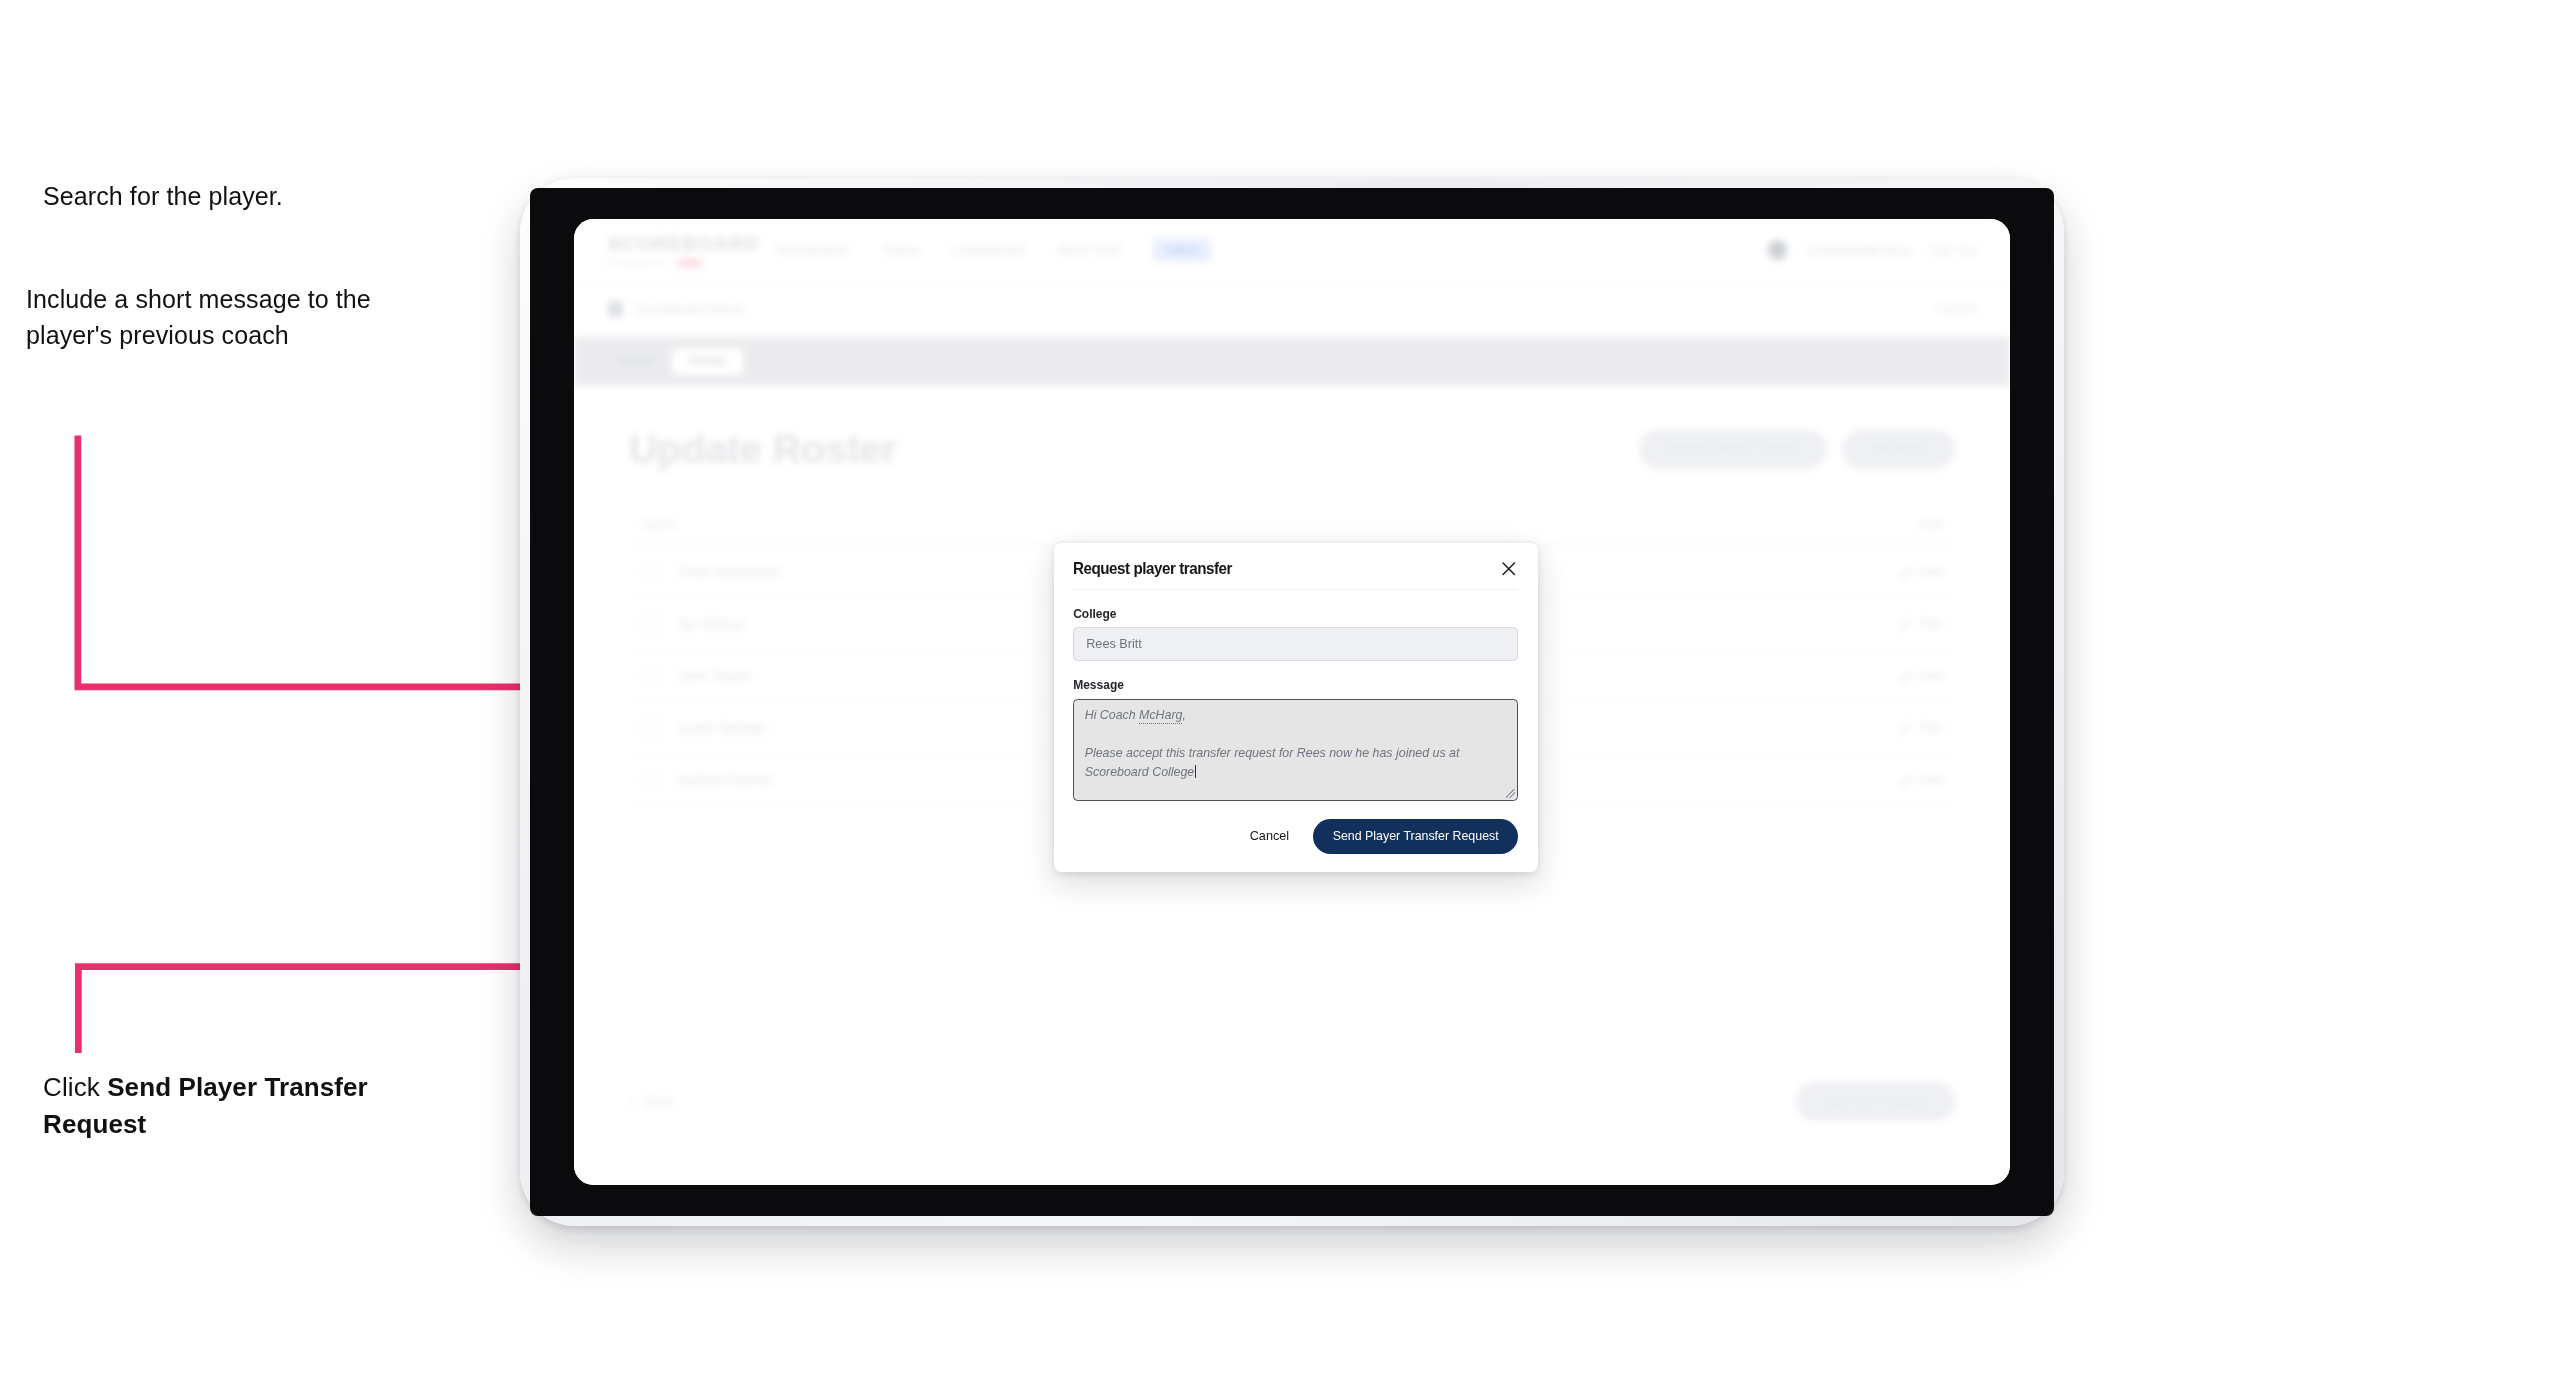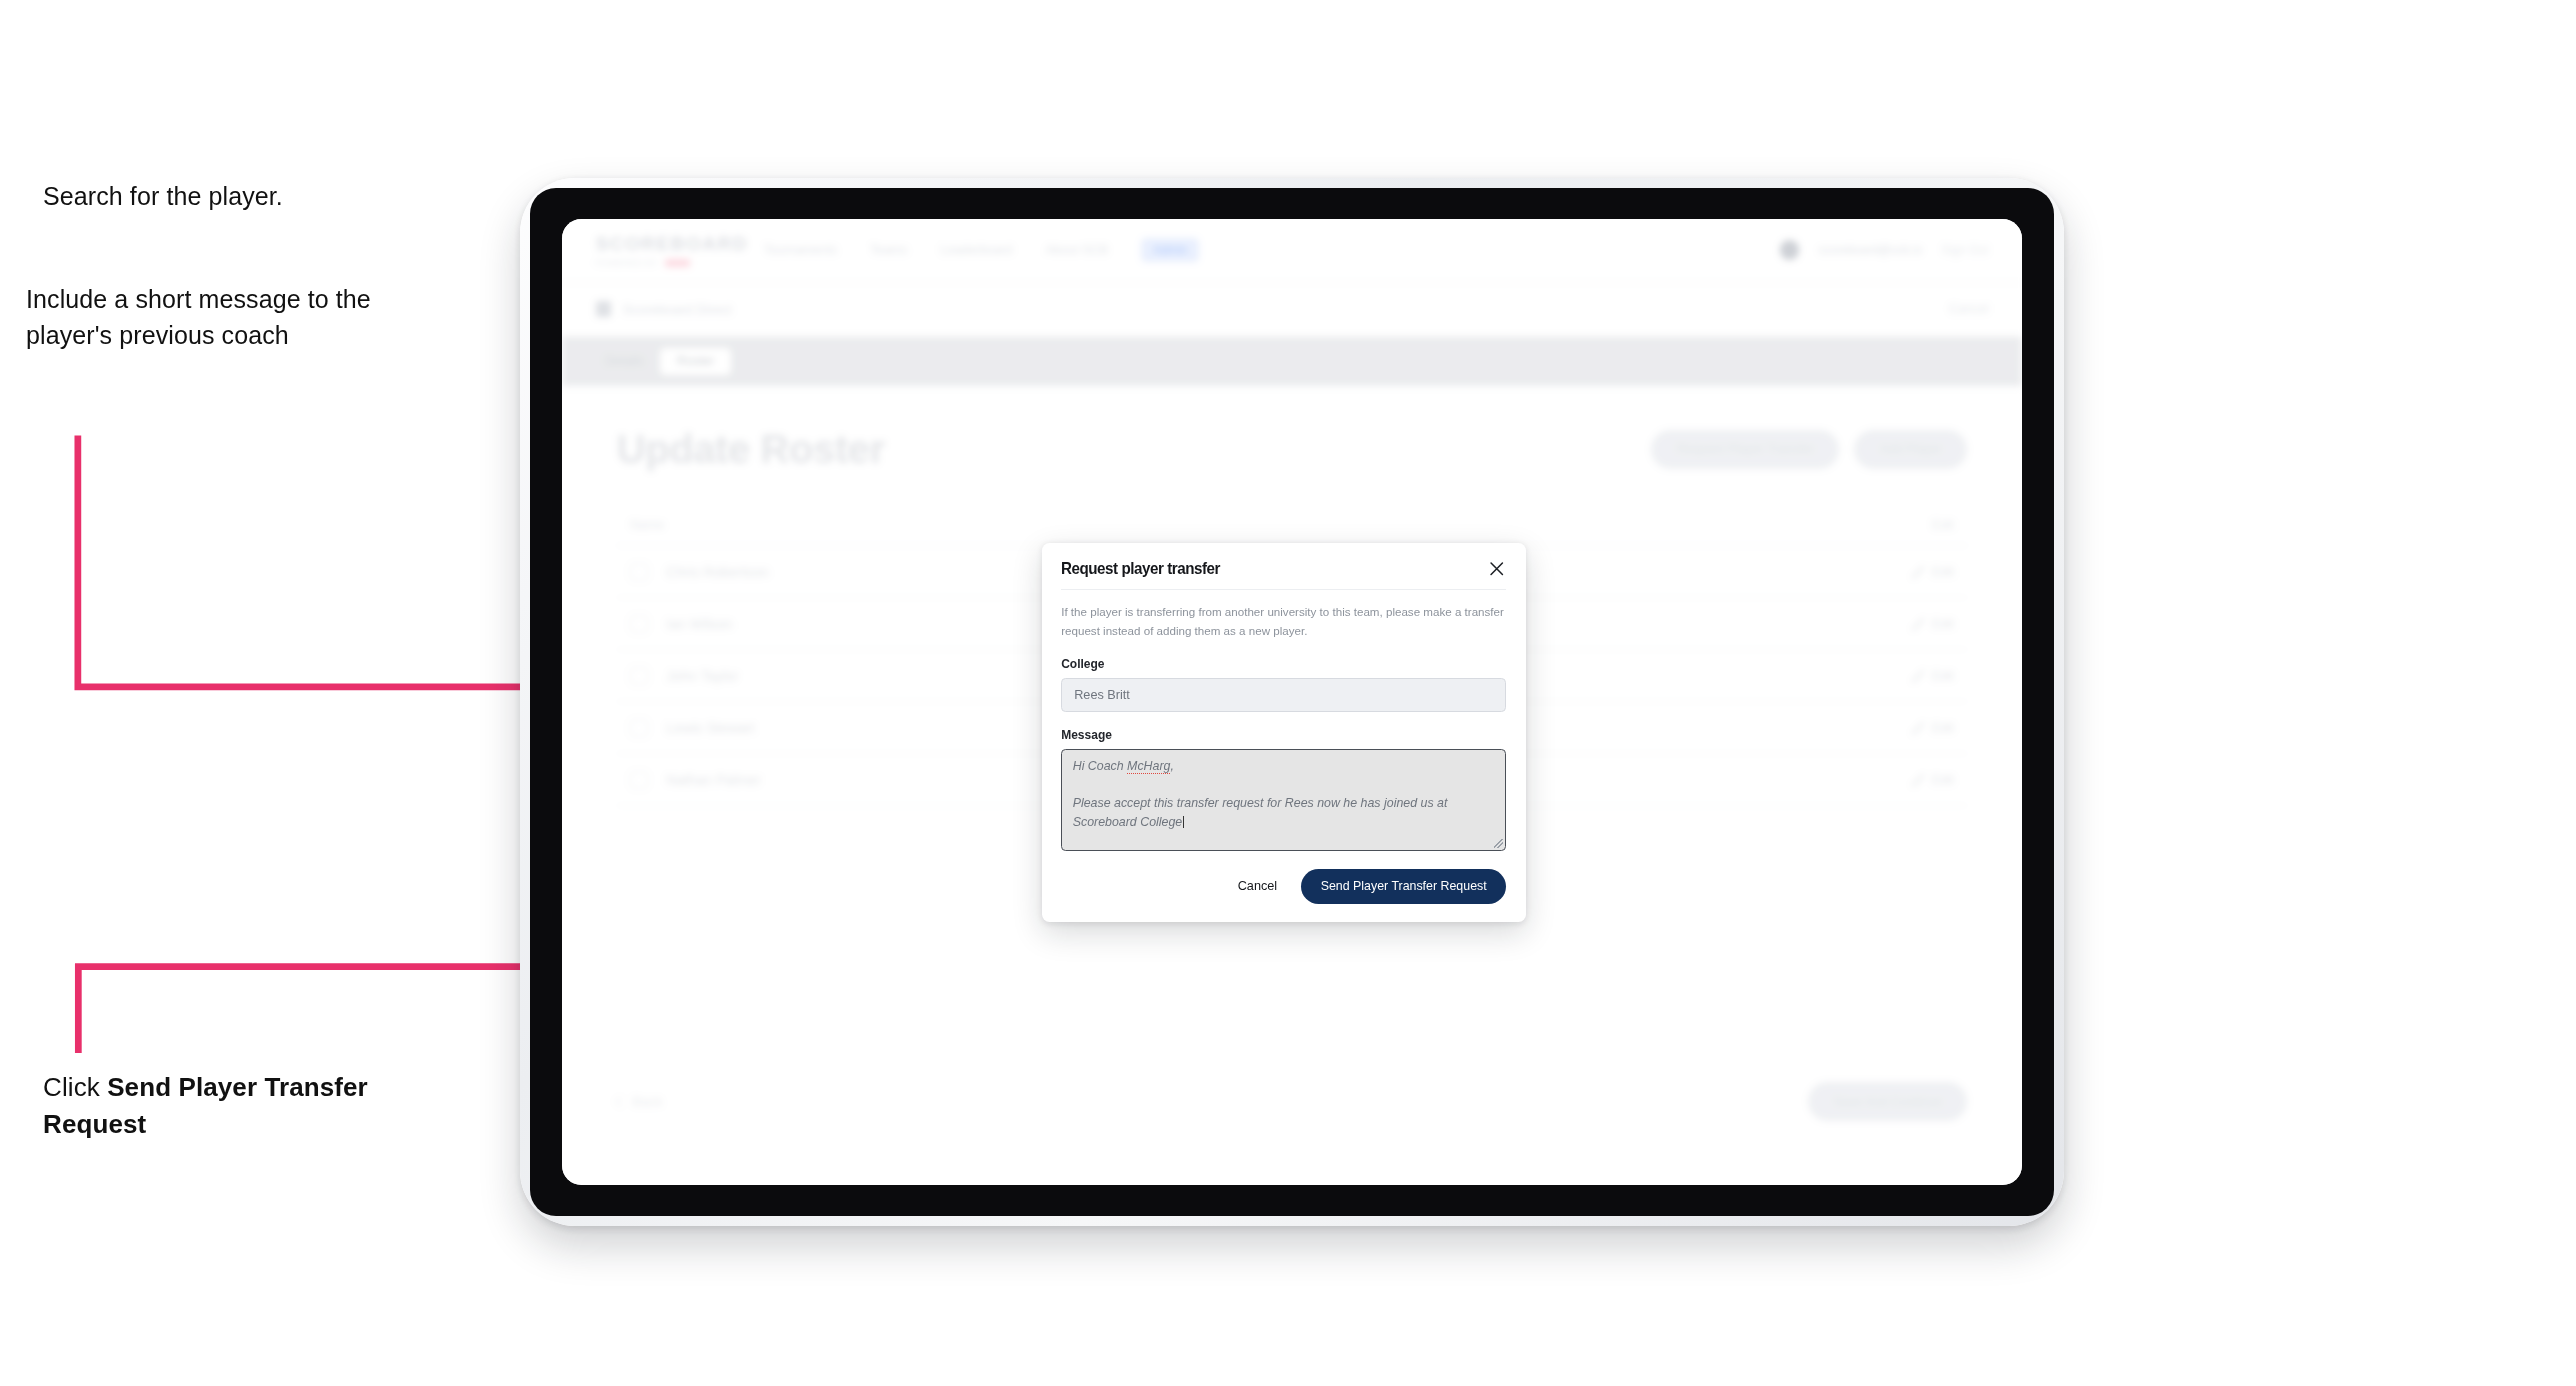--- a/index.html
+++ b/index.html
@@ -34,23 +34,23 @@
     position: absolute;
     left: 520px; top: 178px;
     width: 1544px; height: 1048px;
     border-radius: 55px;
     background: linear-gradient(135deg,#fdfdfe 0%, #eceef1 35%, #f6f7f8 62%, #e4e6ea 100%);
     box-shadow: 0 19.5px 42px rgba(22,26,34,.20), 0 2.2px 7.5px rgba(22,26,34,.12);
     padding: 9.7px;
   }
   #tablet-black {
     width: 100%; height: 100%;
-    border-radius: 26px;
+    border-radius: 8px;
     background: #0b0b0d;
-    padding: 31px 32px;
+    padding: 31px 44px;
   }
   #screen {
     position: relative;
     width: 100%; height: 100%;
     border-radius: 19.5px;
     background: #ffffff;
     overflow: hidden;
   }
   
   .dev-btn { position: absolute; background: linear-gradient(180deg,#e8eaee,#cfd3d9); border-radius: 3px; }
@@ -310,21 +310,20 @@
         <div id="scrim"></div>
 
         <div id="modal">
           <div id="modal-head">
             <div id="modal-title">Request player transfer</div>
             <svg id="modal-close" viewBox="0 0 24 24" fill="none">
               <path d="M5 5 L19 19 M19 5 L5 19" stroke="#1c1f24" stroke-width="1.9" stroke-linecap="round"></path>
             </svg>
           </div>
 
-          <div id="modal-desc">If the player is transferring from another university to this team, please make a transfer request instead of adding them as a new player.</div>
 
           <div class="field">
             <div class="field-label">College</div>
             <div id="player-input">Rees Britt</div>
           </div>
 
           <div class="field">
             <div class="field-label">Message</div>
             <div id="message-box">
               <div class="msg-line"><span>Hi Coach </span><span class="msg-spell">McHarg</span><span>,</span></div>

